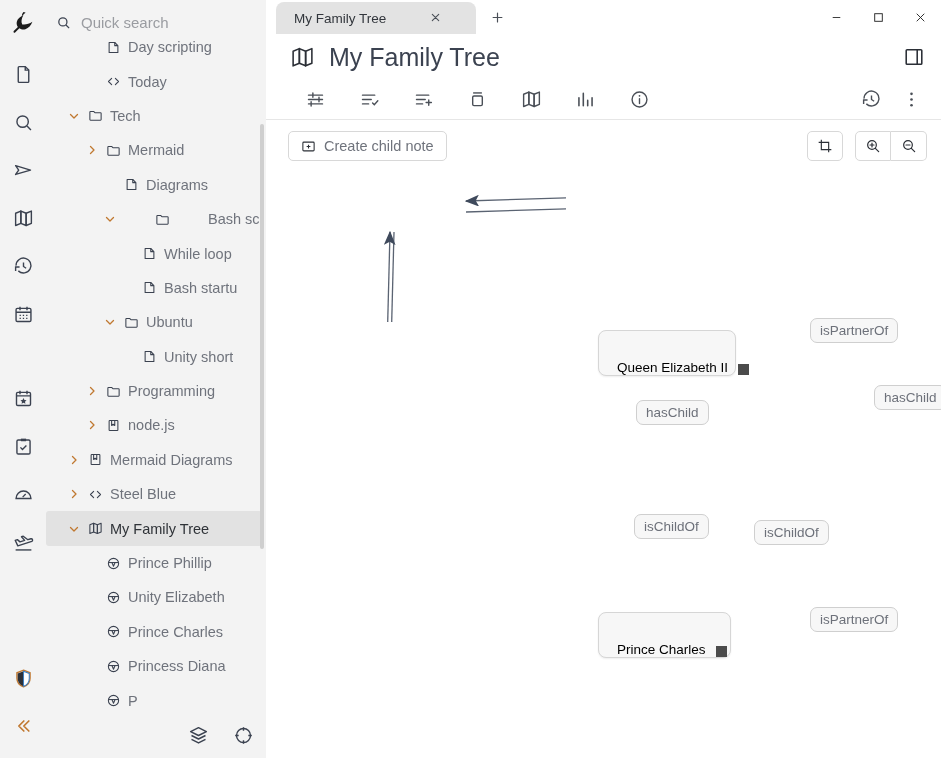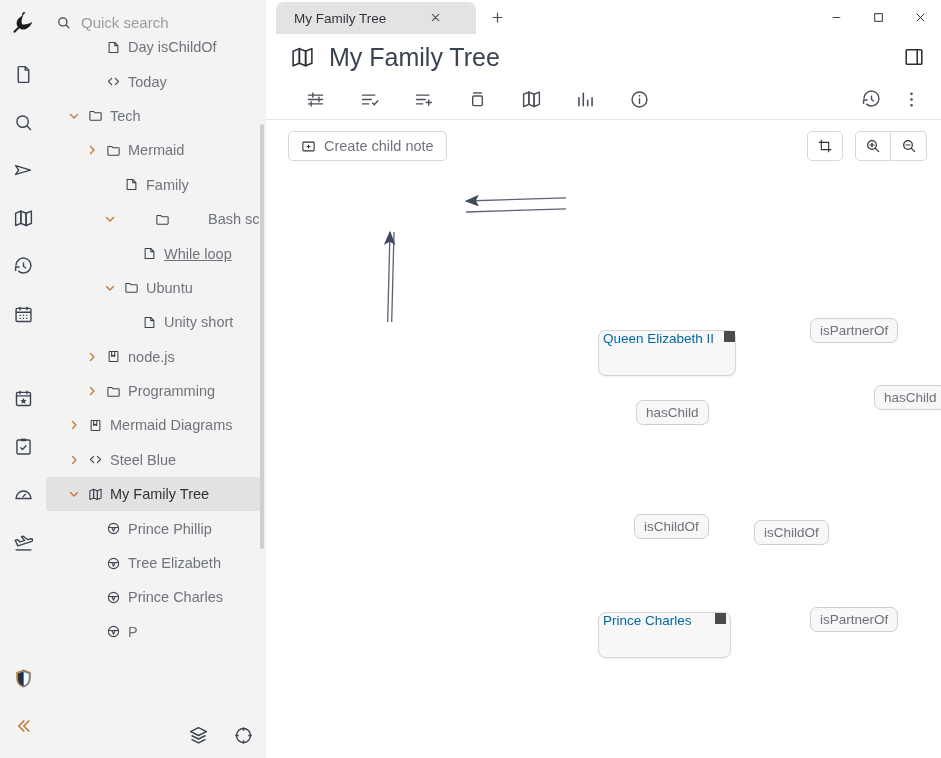--- a/index.html
+++ b/index.html
@@ -99,23 +99,23 @@
     justify-content: center; color: #2b2f36; }
   .zpair { display: flex; }
   .zpair .zbtn:first-child { border-radius: 5px 0 0 5px; }
   .zpair .zbtn:last-child { border-radius: 0 5px 5px 0; border-left: none; }
   .zsolo { border-radius: 5px; }
 
   
   .canvas { position: relative; flex: 1 1 auto; overflow: hidden; }
   .gnode {
     position: absolute; background: #f7f7f7; border: 1px solid #d6d6d6;
-    border-radius: 8px; display: flex; align-items: flex-start;
-    justify-content: space-between; padding: 0 4px;
-    font-size: 13.5px; color: #0369a1; box-shadow: 0 1px 2px rgba(0,0,0,.07);
+    border-radius: 8px; display: flex; align-items: flex-end;
+    justify-content: space-between; padding: 0 18px;
+    font-size: 13.5px; color: #000000; box-shadow: 0 1px 2px rgba(0,0,0,.07);
   }
   .gnode .nlabel { white-space: nowrap; }
   .nbadge { width: 11px; height: 11px; background: #4b4b4b; flex: 0 0 11px;
     margin-left: 10px; }
   .elabel {
     position: absolute; background: #f7f7f7; border: 1px solid #cfcfcf;
     border-radius: 7px; font-size: 13.5px; color: #6d717a;
     padding: 4px 9px; white-space: nowrap;
   }
   .edges { position: absolute; inset: 0; }
@@ -227,21 +227,21 @@
     </div>
     <div class="tree" id="tree">
         <div class="tree-row" style="padding-left: 36px;">
           <span class="tw-arrow"></span>
           <span class="tw-icon">
             <svg width="15" height="15" viewBox="0 0 24 24" fill="none" stroke="currentColor" stroke-width="1.7" stroke-linejoin="round">
               <path d="M5 4h9l5 5v11H5z"></path>
               <path d="M14 4v5h5"></path>
             </svg>
           </span>
-          <span class="tw-label">Day isChildOf</span>
+          <span class="tw-label">Day scripting</span>
         </div>
         <div class="tree-row" style="padding-left: 36px;">
           <span class="tw-arrow"></span>
           <span class="tw-icon">
             <svg width="15" height="15" viewBox="0 0 24 24" fill="none" stroke="currentColor" stroke-width="1.7" stroke-linejoin="round">
               <path d="M9 7l-5 5 5 5M15 7l5 5-5 5" stroke-linecap="round"></path>
             </svg>
           </span>
           <span class="tw-label">Today</span>
         </div>
@@ -272,94 +272,104 @@
           <span class="tw-label">Mermaid</span>
         </div>
         <div class="tree-row" style="padding-left: 54px;">
           <span class="tw-arrow"></span>
           <span class="tw-icon">
             <svg width="15" height="15" viewBox="0 0 24 24" fill="none" stroke="currentColor" stroke-width="1.7" stroke-linejoin="round">
               <path d="M5 4h9l5 5v11H5z"></path>
               <path d="M14 4v5h5"></path>
             </svg>
           </span>
-          <span class="tw-label">Family</span>
+          <span class="tw-label">Diagrams</span>
         </div>
         <div class="tree-row" style="padding-left: 54px; gap: 31px;">
           <span class="tw-arrow">
             <svg width="12" height="12" viewBox="0 0 24 24" fill="none" stroke="currentColor" stroke-width="2.6" stroke-linecap="round" stroke-linejoin="round">
               <path d="M5 9l7 7 7-7"></path>
             </svg>
           </span>
           <span class="tw-icon">
             <svg width="15" height="15" viewBox="0 0 24 24" fill="none" stroke="currentColor" stroke-width="1.7" stroke-linejoin="round">
               <path d="M3 6.5a1 1 0 0 1 1-1h5l2 2h9a1 1 0 0 1 1 1v10a1 1 0 0 1-1 1H4a1 1 0 0 1-1-1z"></path>
             </svg>
           </span>
           <span class="tw-label">Bash scripting</span>
         </div>
-        <div class="tree-row" style="padding-left: 72px; text-decoration: underline;">
+        <div class="tree-row" style="padding-left: 72px;">
           <span class="tw-arrow"></span>
           <span class="tw-icon">
             <svg width="15" height="15" viewBox="0 0 24 24" fill="none" stroke="currentColor" stroke-width="1.7" stroke-linejoin="round">
               <path d="M5 4h9l5 5v11H5z"></path>
               <path d="M14 4v5h5"></path>
             </svg>
           </span>
           <span class="tw-label">While loop</span>
         </div>
-        <div class="tree-row" style="padding-left: 54px;">
-          <span class="tw-arrow">
-            <svg width="12" height="12" viewBox="0 0 24 24" fill="none" stroke="currentColor" stroke-width="2.6" stroke-linecap="round" stroke-linejoin="round">
-              <path d="M5 9l7 7 7-7"></path>
-            </svg>
-          </span>
-          <span class="tw-icon">
-            <svg width="15" height="15" viewBox="0 0 24 24" fill="none" stroke="currentColor" stroke-width="1.7" stroke-linejoin="round">
-              <path d="M3 6.5a1 1 0 0 1 1-1h5l2 2h9a1 1 0 0 1 1 1v10a1 1 0 0 1-1 1H4a1 1 0 0 1-1-1z"></path>
-            </svg>
-          </span>
-          <span class="tw-label">Ubuntu</span>
-        </div>
         <div class="tree-row" style="padding-left: 72px;">
           <span class="tw-arrow"></span>
           <span class="tw-icon">
             <svg width="15" height="15" viewBox="0 0 24 24" fill="none" stroke="currentColor" stroke-width="1.7" stroke-linejoin="round">
               <path d="M5 4h9l5 5v11H5z"></path>
               <path d="M14 4v5h5"></path>
             </svg>
           </span>
+          <span class="tw-label">Bash startu</span>
+        </div>
+        <div class="tree-row" style="padding-left: 54px;">
+          <span class="tw-arrow">
+            <svg width="12" height="12" viewBox="0 0 24 24" fill="none" stroke="currentColor" stroke-width="2.6" stroke-linecap="round" stroke-linejoin="round">
+              <path d="M5 9l7 7 7-7"></path>
+            </svg>
+          </span>
+          <span class="tw-icon">
+            <svg width="15" height="15" viewBox="0 0 24 24" fill="none" stroke="currentColor" stroke-width="1.7" stroke-linejoin="round">
+              <path d="M3 6.5a1 1 0 0 1 1-1h5l2 2h9a1 1 0 0 1 1 1v10a1 1 0 0 1-1 1H4a1 1 0 0 1-1-1z"></path>
+            </svg>
+          </span>
+          <span class="tw-label">Ubuntu</span>
+        </div>
+        <div class="tree-row" style="padding-left: 72px;">
+          <span class="tw-arrow"></span>
+          <span class="tw-icon">
+            <svg width="15" height="15" viewBox="0 0 24 24" fill="none" stroke="currentColor" stroke-width="1.7" stroke-linejoin="round">
+              <path d="M5 4h9l5 5v11H5z"></path>
+              <path d="M14 4v5h5"></path>
+            </svg>
+          </span>
           <span class="tw-label">Unity short</span>
+        </div>
+        <div class="tree-row" style="padding-left: 36px;">
+          <span class="tw-arrow">
+            <svg width="12" height="12" viewBox="0 0 24 24" fill="none" stroke="currentColor" stroke-width="2.6" stroke-linecap="round" stroke-linejoin="round">
+              <path d="M9 5l7 7-7 7"></path>
+            </svg>
+          </span>
+          <span class="tw-icon">
+            <svg width="15" height="15" viewBox="0 0 24 24" fill="none" stroke="currentColor" stroke-width="1.7" stroke-linejoin="round">
+              <path d="M3 6.5a1 1 0 0 1 1-1h5l2 2h9a1 1 0 0 1 1 1v10a1 1 0 0 1-1 1H4a1 1 0 0 1-1-1z"></path>
+            </svg>
+          </span>
+          <span class="tw-label">Programming</span>
         </div>
         <div class="tree-row" style="padding-left: 36px;">
           <span class="tw-arrow">
             <svg width="12" height="12" viewBox="0 0 24 24" fill="none" stroke="currentColor" stroke-width="2.6" stroke-linecap="round" stroke-linejoin="round">
               <path d="M9 5l7 7-7 7"></path>
             </svg>
           </span>
           <span class="tw-icon">
             <svg width="15" height="15" viewBox="0 0 24 24" fill="none" stroke="currentColor" stroke-width="1.7" stroke-linejoin="round">
               <rect x="5" y="4" width="14" height="16" rx="1"></rect>
               <path d="M9 4v8l2.5-2 2.5 2V4"></path>
             </svg>
           </span>
           <span class="tw-label">node.js</span>
-        </div>
-        <div class="tree-row" style="padding-left: 36px;">
-          <span class="tw-arrow">
-            <svg width="12" height="12" viewBox="0 0 24 24" fill="none" stroke="currentColor" stroke-width="2.6" stroke-linecap="round" stroke-linejoin="round">
-              <path d="M9 5l7 7-7 7"></path>
-            </svg>
-          </span>
-          <span class="tw-icon">
-            <svg width="15" height="15" viewBox="0 0 24 24" fill="none" stroke="currentColor" stroke-width="1.7" stroke-linejoin="round">
-              <path d="M3 6.5a1 1 0 0 1 1-1h5l2 2h9a1 1 0 0 1 1 1v10a1 1 0 0 1-1 1H4a1 1 0 0 1-1-1z"></path>
-            </svg>
-          </span>
-          <span class="tw-label">Programming</span>
         </div>
         <div class="tree-row" style="padding-left: 18px;">
           <span class="tw-arrow">
             <svg width="12" height="12" viewBox="0 0 24 24" fill="none" stroke="currentColor" stroke-width="2.6" stroke-linecap="round" stroke-linejoin="round">
               <path d="M9 5l7 7-7 7"></path>
             </svg>
           </span>
           <span class="tw-icon">
             <svg width="15" height="15" viewBox="0 0 24 24" fill="none" stroke="currentColor" stroke-width="1.7" stroke-linejoin="round">
               <rect x="5" y="4" width="14" height="16" rx="1"></rect>
@@ -409,32 +419,43 @@
         </div>
         <div class="tree-row" style="padding-left: 36px;">
           <span class="tw-arrow"></span>
           <span class="tw-icon">
             <svg width="15" height="15" viewBox="0 0 24 24" fill="none" stroke="currentColor" stroke-width="1.7" stroke-linejoin="round">
               <circle cx="12" cy="12" r="8.2"></circle>
               <path d="M4 10.5h16"></path>
               <path d="M9.5 10.5l2.5 6 2.5-6"></path>
             </svg>
           </span>
-          <span class="tw-label">Tree Elizabeth</span>
+          <span class="tw-label">Unity Elizabeth</span>
         </div>
         <div class="tree-row" style="padding-left: 36px;">
           <span class="tw-arrow"></span>
           <span class="tw-icon">
             <svg width="15" height="15" viewBox="0 0 24 24" fill="none" stroke="currentColor" stroke-width="1.7" stroke-linejoin="round">
               <circle cx="12" cy="12" r="8.2"></circle>
               <path d="M4 10.5h16"></path>
               <path d="M9.5 10.5l2.5 6 2.5-6"></path>
             </svg>
           </span>
           <span class="tw-label">Prince Charles</span>
+        </div>
+        <div class="tree-row" style="padding-left: 36px;">
+          <span class="tw-arrow"></span>
+          <span class="tw-icon">
+            <svg width="15" height="15" viewBox="0 0 24 24" fill="none" stroke="currentColor" stroke-width="1.7" stroke-linejoin="round">
+              <circle cx="12" cy="12" r="8.2"></circle>
+              <path d="M4 10.5h16"></path>
+              <path d="M9.5 10.5l2.5 6 2.5-6"></path>
+            </svg>
+          </span>
+          <span class="tw-label">Princess Diana</span>
         </div>
         <div class="tree-row" style="padding-left: 36px;">
           <span class="tw-arrow"></span>
           <span class="tw-icon">
             <svg width="15" height="15" viewBox="0 0 24 24" fill="none" stroke="currentColor" stroke-width="1.7" stroke-linejoin="round">
               <circle cx="12" cy="12" r="8.2"></circle>
               <path d="M4 10.5h16"></path>
               <path d="M9.5 10.5l2.5 6 2.5-6"></path>
             </svg>
           </span>

